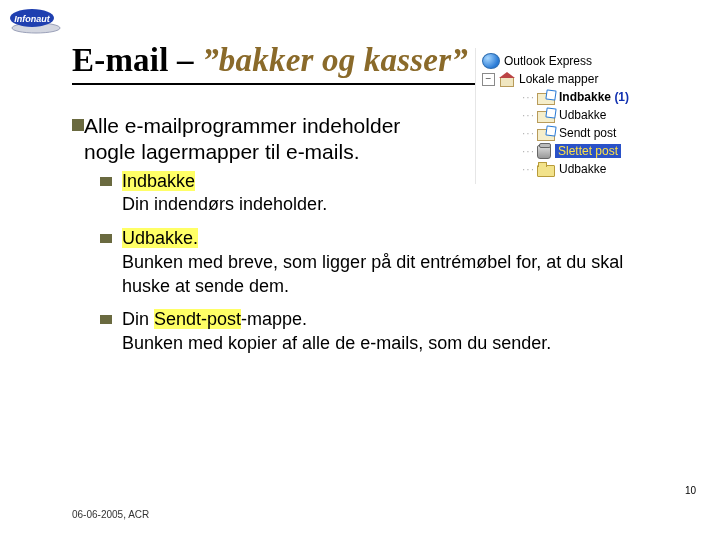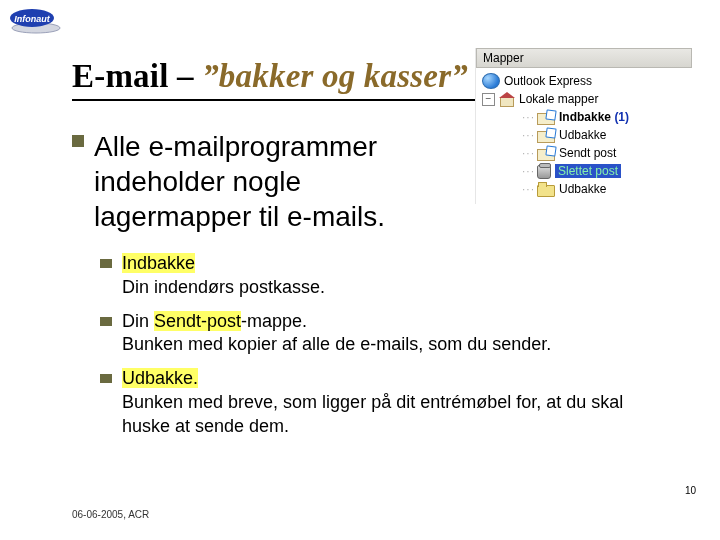--- a/index.html
+++ b/index.html
@@ -1,24 +1,24 @@
 <!DOCTYPE html>
 <html><head>
 <meta charset="utf-8">
 <style>
   html,body{margin:0;padding:0}
   body{width:720px;height:540px;background:#fff;font-family:Arial,Helvetica,sans-serif;color:#000;position:relative;overflow:hidden}
   .logo{position:absolute;top:8px;left:6px}
   .slide{padding:42px 54px 0 72px}
-  .title{font-family:"Times New Roman",Times,serif;font-size:33px;border-bottom:2px solid #000;padding-bottom:4px;margin:16px 0 28px 0;letter-spacing:.2px}
+  .title{font-family:"Times New Roman",Times,serif;font-size:33px;border-bottom:2px solid #000;padding-bottom:4px;margin:0 0 28px 0;letter-spacing:.2px}
   .title .t1{color:#000}
   .title .t2{color:#8a6a2a;font-style:italic}
   .body-row{display:flex;align-items:flex-start;gap:18px}
   .col-text{flex:1;min-width:0}
-  .lvl1{display:flex;gap:10px;font-size:28px;line-height:1.25;margin-bottom:18px;max-width:340px}
+  .lvl1{display:flex;font-size:21px;line-height:1.25;margin-bottom:4px;max-width:340px}
   .sq{flex:0 0 12px;width:12px;height:12px;background:#6a6a40;margin-top:6px}
   .sq.small{width:9px;height:9px;margin-top:7px}
   .sublist{margin-left:28px;font-size:18px;line-height:1.32}
   .subitem{display:flex;gap:10px;margin-bottom:10px}
   .hl{background:#ffff66}
   .footer{position:absolute;left:72px;bottom:20px;font-size:10px;color:#333}
   .pageno{position:absolute;right:24px;bottom:44px;font-size:10px}
   
   .tree{position:absolute;top:48px;right:28px;width:216px;font-family:Tahoma,Verdana,sans-serif;font-size:12px;color:#000;border-left:1px solid #e6e6e6}
   .tree-head{background:linear-gradient(#e9e8e4,#d7d6d0);border:1px solid #b9b8b2;padding:2px 6px;font-size:12px}
@@ -31,21 +31,21 @@
   .icn.globe{border-radius:50%;background:radial-gradient(circle at 30% 30%,#a7d7ff,#2a7bd6 70%);border:1px solid #2a6bb0}
   .icn.house{background:none}
   .icn.house::before{content:"";position:absolute;left:1px;top:5px;width:12px;height:8px;background:#f0e6c0;border:1px solid #b89b5a}
   .icn.house::after{content:"";position:absolute;left:0;top:0;width:0;height:0;border-left:8px solid transparent;border-right:8px solid transparent;border-bottom:6px solid #b44}
   .icn.tray{background:#f5eecb;border:1px solid #b89b5a;height:10px;top:2px}
   .icn.tray::after{content:"";position:absolute;right:-2px;top:-4px;width:8px;height:8px;background:#fff;border:1px solid #2a7bd6;border-radius:1px;transform:rotate(8deg)}
   .icn.trash{background:linear-gradient(#ddd,#999);border:1px solid #666;border-radius:2px 2px 3px 3px;height:12px;top:1px;width:12px}
   .icn.trash::before{content:"";position:absolute;left:1px;top:-3px;width:10px;height:3px;background:#bbb;border:1px solid #666;border-radius:2px}
   .icn.folder{background:#f2e28a;border:1px solid #b89b3a;height:10px;top:2px;border-radius:1px}
   .icn.folder::before{content:"";position:absolute;left:0;top:-4px;width:7px;height:4px;background:#f2e28a;border:1px solid #b89b3a;border-bottom:none;border-radius:1px 1px 0 0}
-  .sel{background:#2a52c8;color:#86efac;padding:0 3px}
+  .sel{background:#2a52c8;color:#fde047;padding:0 3px}
   .bold{font-weight:700}
   .blue{color:#1030b0}
   .dots{color:#aaa;letter-spacing:1px;margin:0 2px;font-size:10px}
 </style>
 </head>
 <body>
 
 <div class="logo">
   <svg width="60" height="26" viewBox="0 0 60 26">
     <ellipse cx="30" cy="20" rx="24" ry="5" fill="#d3d6e0" stroke="#9aa0b8"></ellipse>
@@ -64,43 +64,42 @@
       <div class="lvl1">
         <span class="sq"></span>
         <span>Alle e-mailprogrammer indeholder nogle lagermapper til  e-mails.</span>
       </div>
 
       <div class="sublist">
         <div class="subitem">
           <span class="sq small"></span>
           <div>
             <span class="hl">Indbakke</span><br>
-            <span>Din indendørs postkasse.</span>
-          </div>
-        </div>
-        <div class="subitem">
-          <span class="sq small"></span>
-          <div>
-            <span>Din </span><span class="hl">Sendt-post</span><span id="sentpost-post">-mappe.<br>Bunken med kopier af alle de e-mails, som du sender.</span>
+            <span>Din indendørs indeholder.</span>
           </div>
         </div>
         <div class="subitem">
           <span class="sq small"></span>
           <div>
             <span class="hl">Udbakke.</span><br>
             <span>Bunken med breve, som ligger på dit entrémøbel for, at du skal huske at sende dem.</span>
           </div>
         </div>
+        <div class="subitem">
+          <span class="sq small"></span>
+          <div>
+            <span>Din </span><span class="hl">Sendt-post</span><span id="sentpost-post">-mappe.<br>Bunken med kopier af alle de e-mails, som du sender.</span>
+          </div>
+        </div>
       </div>
     </div>
   </div>
 </div>
 
 <div class="tree">
-  <div class="tree-head">Mapper</div>
   <div class="tree-body">
     <div class="tr-row indent0">
       <span class="icn globe"></span>
       <span>Outlook Express</span>
     </div>
     <div class="tr-row indent0">
       <span class="exp">−</span>
       <span class="icn house"></span>
       <span>Lokale mapper</span>
     </div>

